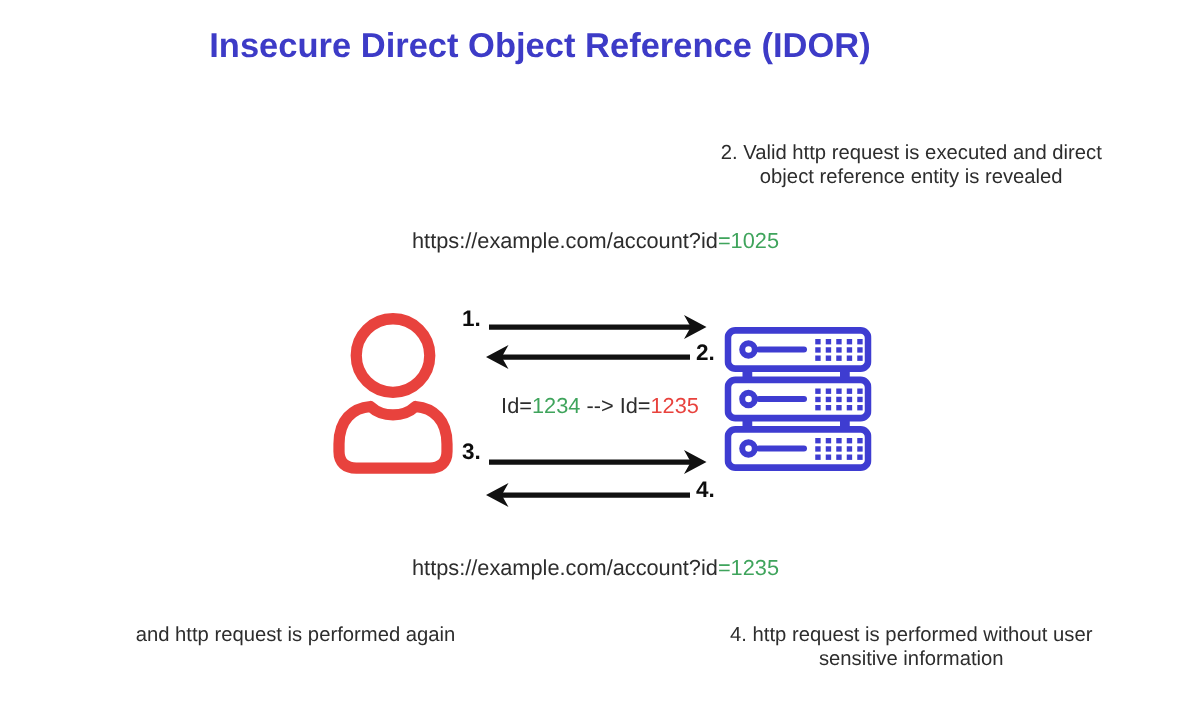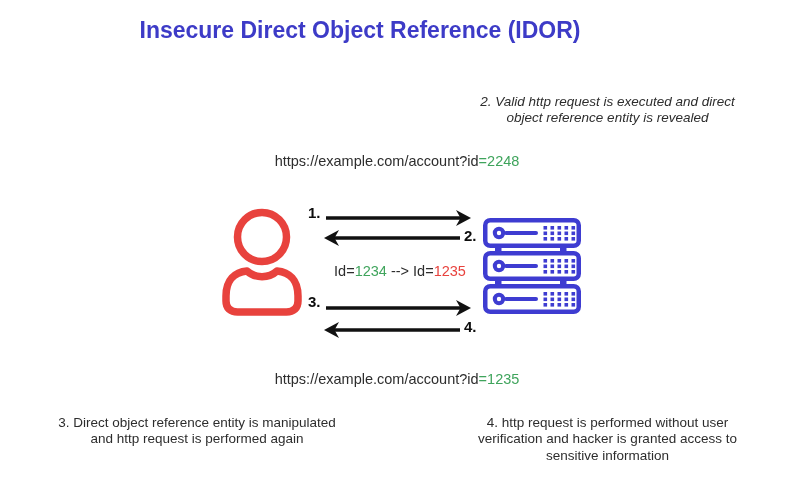--- a/index.html
+++ b/index.html
@@ -19,21 +19,21 @@
   }
   .title{
     position:absolute;top:16px;left:0;width:720px;text-align:center;
     color:var(--c-title);font-size:23px;font-weight:bold;line-height:1.24;margin:0;
   }
   .title .title-line{display:block;}
   .step{
     position:absolute;text-align:center;font-size:13.5px;color:var(--c-text);line-height:1.22;
   }
   .step-1{left:32px;top:94px;width:330px;}
-  .step-2{left:435px;top:94px;width:345px;font-style:italic;}
+  .step-2{left:435px;top:94px;width:345px;}
   .step-3{left:22px;top:415px;width:350px;}
   .step-4{left:430px;top:415px;width:355px;}
   .url{
     position:absolute;left:2px;width:790px;text-align:center;
     font-size:14.5px;color:var(--c-text);
   }
   .url-top{top:153px;}
   .url-bottom{top:371px;}
   .hl-green{color:var(--c-green);}
   .hl-red{color:var(--c-idred);margin-top:32px;}
@@ -70,21 +70,21 @@
     <span class="title-line">Insecure Direct Object Reference (IDOR)</span>
   </h1>
 
 
   <div class="step step-2">
     <div>2. Valid http request is executed and direct</div>
     <div>object reference entity is revealed</div>
   </div>
 
   <div class="url url-top">
-    <span>https://example.com/account?id</span><span class="hl-green">=2248</span>
+    <span>https://example.com/account?id</span><span class="hl-green">=1025</span>
   </div>
 
   <svg class="hacker-svg" width="80" height="112" viewBox="0 0 80 112">
     <circle class="hk-stroke" cx="40" cy="33" r="24.5"></circle>
     <path class="hk-stroke" d="M 25 67 C 33 74.5 47 74.5 55 67 C 67 68 76 76 76 92 L 76 97 C 76 104.5 71.5 108 64.5 108 L 15.5 108 C 8.5 108 4 104.5 4 97 L 4 92 C 4 76 13 68 25 67 Z"></path>
   </svg>
 
   <svg class="server-svg" width="98" height="98" viewBox="0 0 98 98">
     <defs>
       <g id="srv-unit">
@@ -147,23 +147,21 @@
 
   <div class="id-transition">
     <span>Id=</span><span class="hl-green">1234</span><span> --&gt; </span><span>Id=</span><span class="hl-red">1235</span>
   </div>
 
   <div class="url url-bottom">
     <span>https://example.com/account?id</span><span class="hl-green">=1235</span>
   </div>
 
   <div class="step step-3">
-    <div>3. Direct object reference entity is manipulated</div>
     <div>and http request is performed again</div>
   </div>
 
   <div class="step step-4">
     <div>4. http request is performed without user</div>
-    <div>verification and hacker is granted access to</div>
     <div>sensitive information</div>
   </div>
 
 </div>
 
 </body></html>

